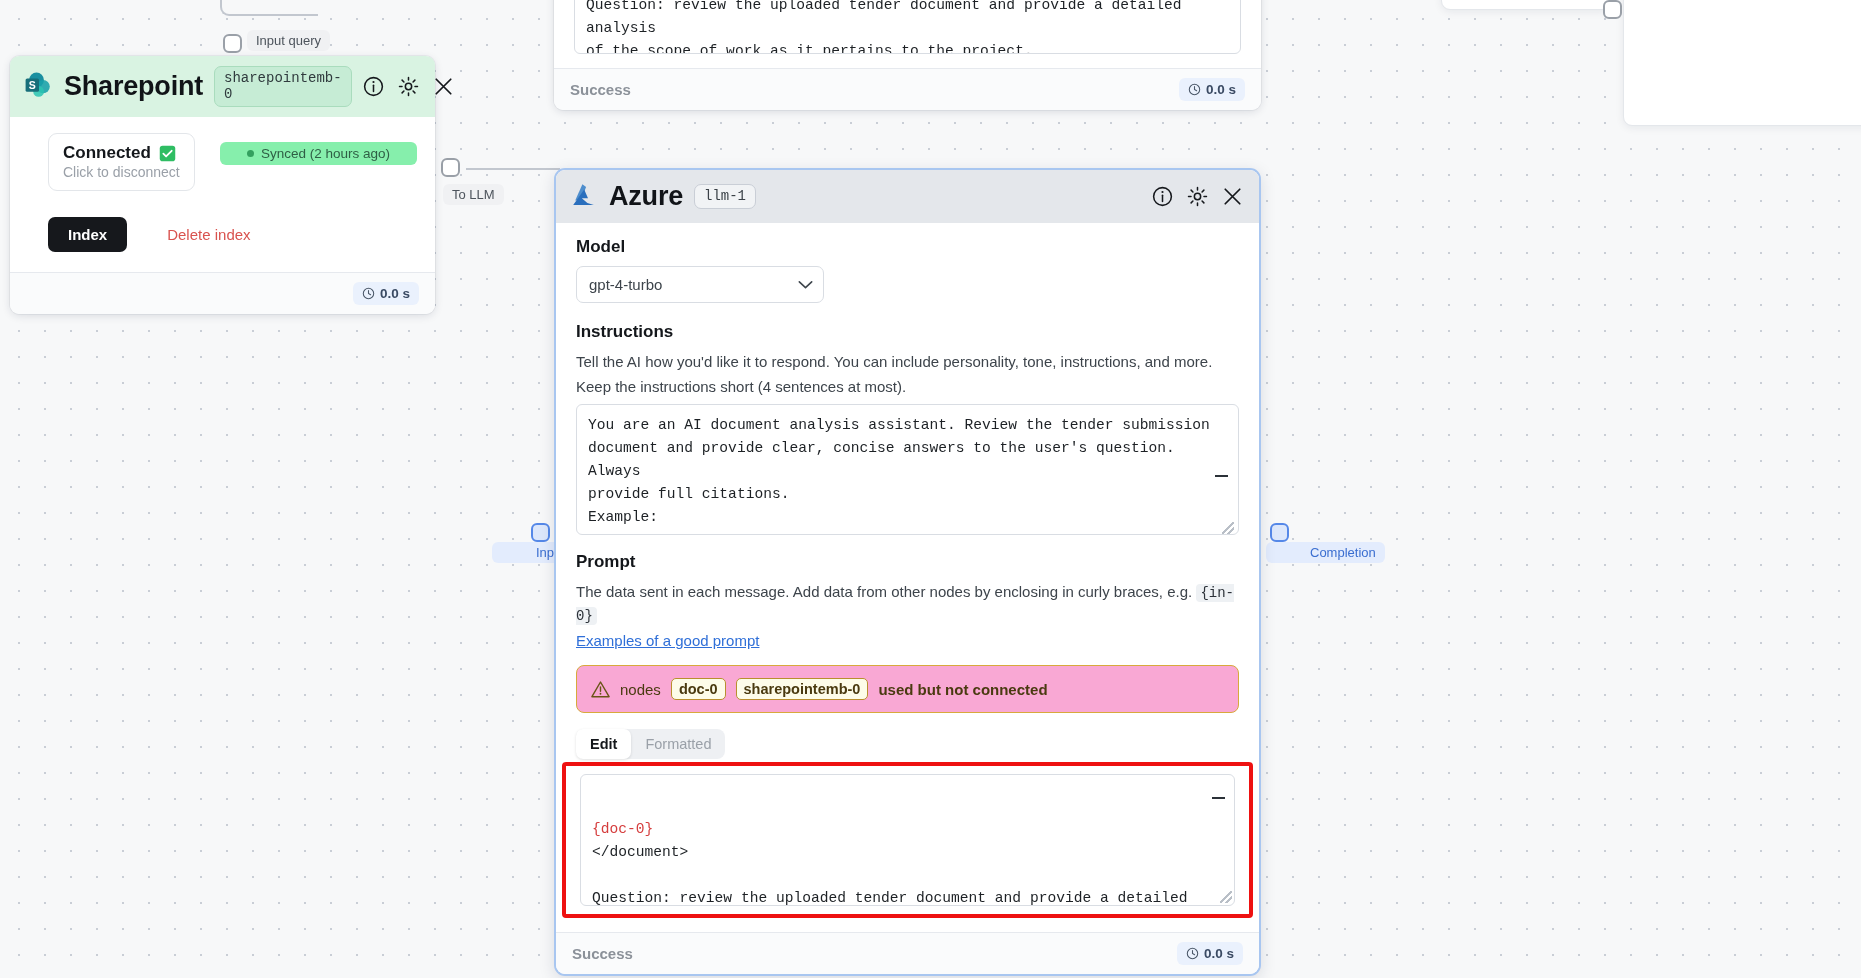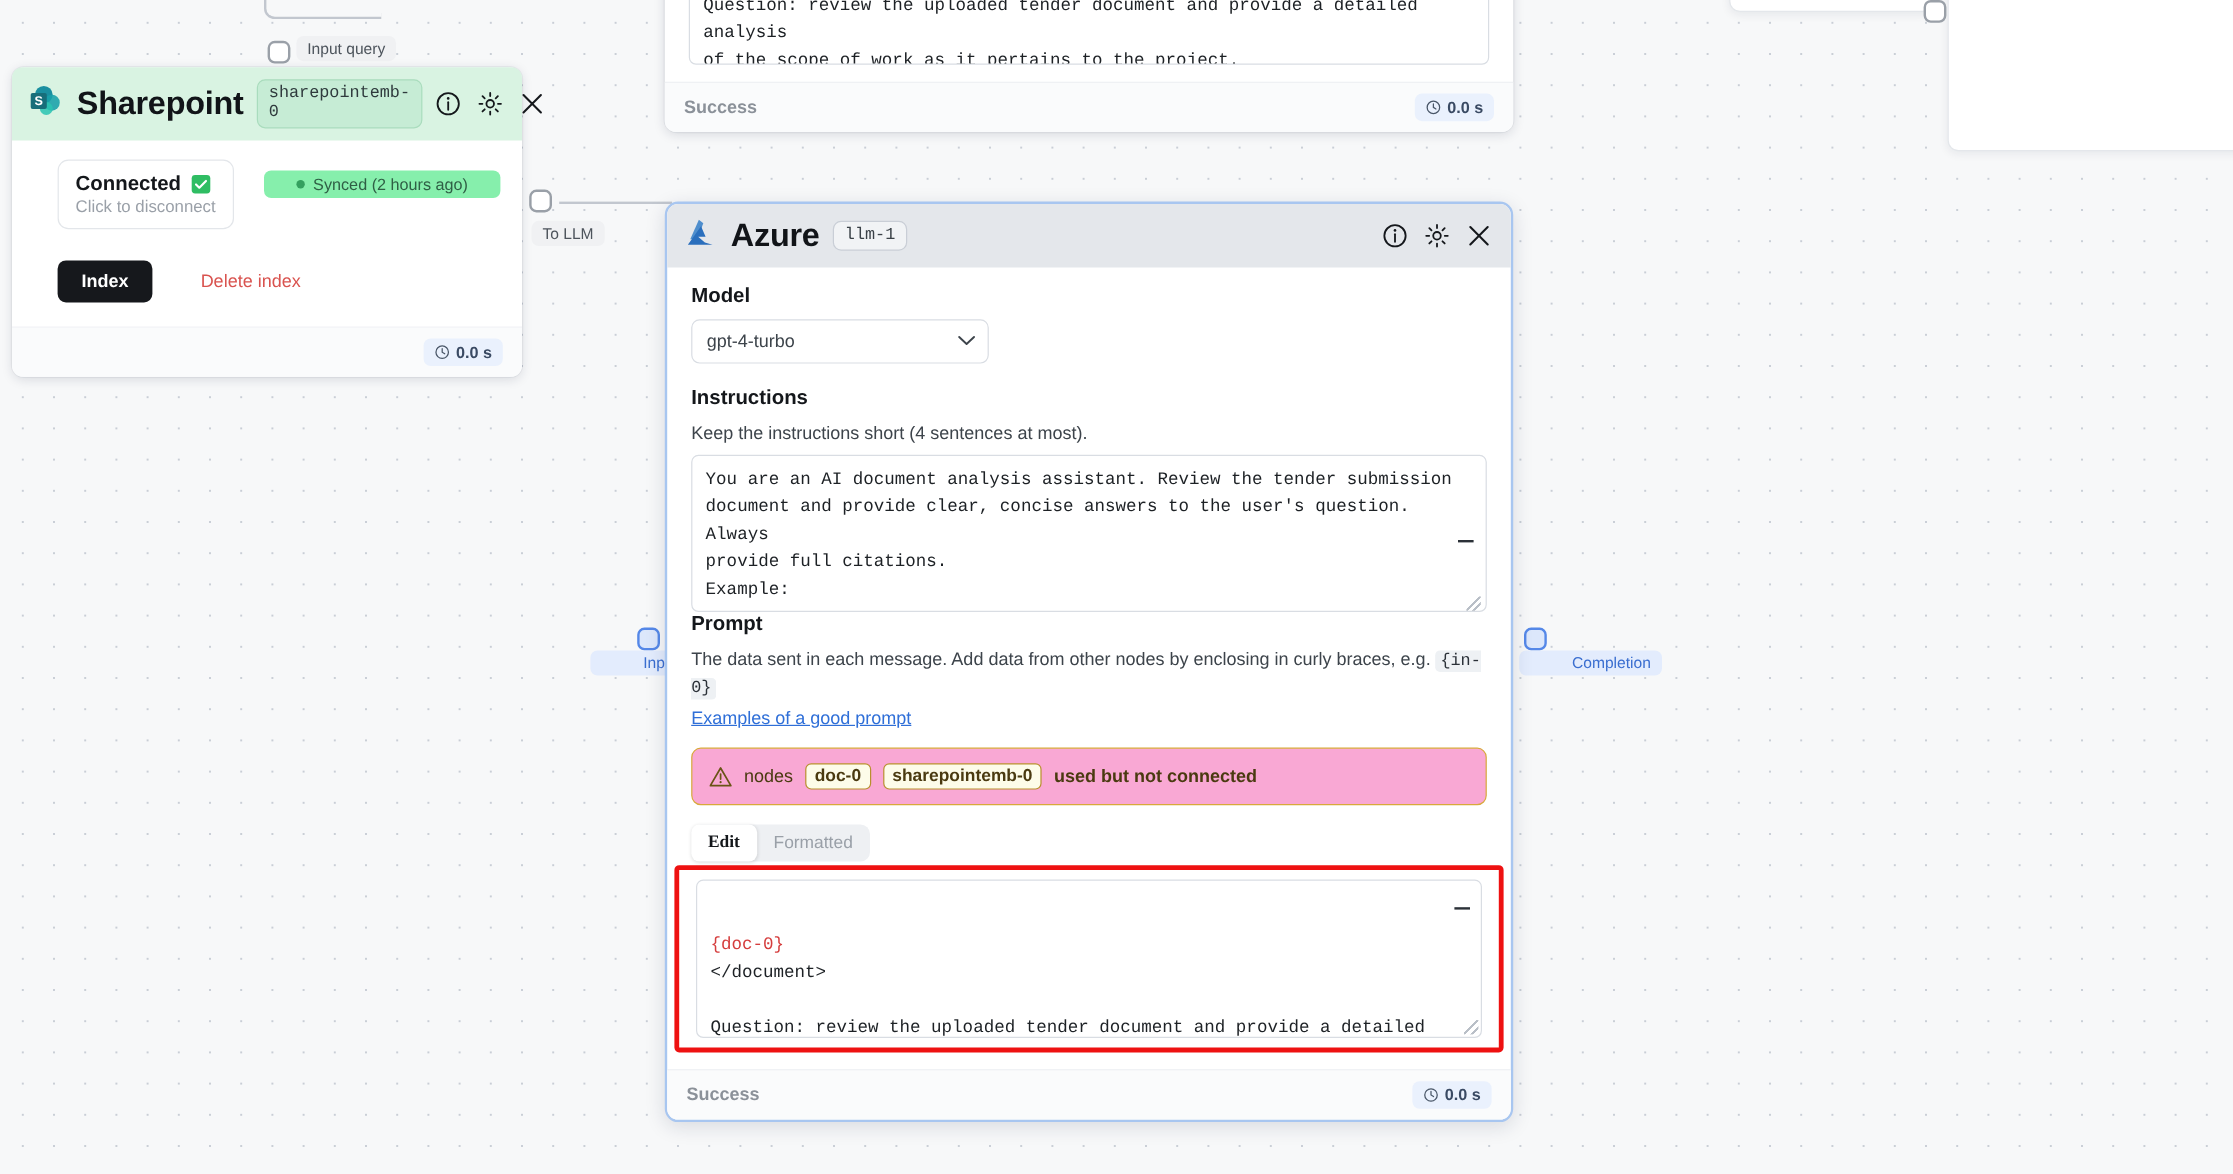--- a/index.html
+++ b/index.html
@@ -169,21 +169,21 @@
     font-weight: 700; font-size: 14.5px; color: #4a3a10;
     border: 1px solid #b98f2e; border-radius: 5px; padding: 2px 7px;
     background: #fdfce9;
   }
   .warn-tail { font-weight: 700; }
   .tab {
     font-size: 14.5px; padding: 7px 14px; border-radius: 7px;
     cursor: pointer; font-family: inherit; border: 0; background: transparent;
   }
   .tab.active { background: #fff; color: #14171b; font-weight: 600;
-                box-shadow: 0 1px 3px rgba(0,0,0,.12); font-family: Liberation Serif, serif; }
+                box-shadow: 0 1px 3px rgba(0,0,0,.12); }
   .tab.inactive { color: #9aa0a8; }
   .tabs-bar { background: #eef0f3; border-radius: 8px; display: inline-flex; }
 
   .prompt-highlight {
     border: 4px solid #ee1111;
     border-radius: 4px;
     margin: 3px -14px 0;
     padding: 0 14px 8px;
   }
   .ta-prompt { height: 132px; overflow: hidden; margin-top: 8px; }
@@ -364,35 +364,36 @@
         </select>
         <span class="chev">
           <svg width="15" height="10" viewBox="0 0 16 10">
             <path d="M1.4 1.6L8 7.8l6.6-6.2" fill="none" stroke="#3d444b" stroke-width="1.7" stroke-linecap="round" stroke-linejoin="round"></path>
           </svg>
         </span>
       </div>
 
       
       <div class="section-label">Instructions</div>
+      <div class="helper">Tell the AI how you'd like it to respond. You can include personality, tone, instructions, and more.</div>
       <div class="helper">Keep the instructions short (4 sentences at most).</div>
       <div class="ta ta-instructions">You are an AI document analysis assistant. Review the tender submission
 document and provide clear, concise answers to the user's question. Always
 provide full citations.
 Example:
 -----
 Question: What role do coral reefs play in marine biodiversity?
 Answer: Coral reefs are crucial to marine biodiversity, serving as habitats</div>
       <div style="position:relative; height:0;">
         <span class="collapse-handle" style="top:-60px; right:11px;"></span>
         <span class="resize-grip" style="bottom:1px; right:5px;"></span>
       </div>
 
       
-      <div class="section-label" style="margin-top:0;">Prompt</div>
+      <div class="section-label" style="margin-top:17px;">Prompt</div>
       <div class="helper">
         <span>The data sent in each message. Add data from other nodes by enclosing in curly braces, e.g. </span><span class="mono-inline">{in-0}</span>
       </div>
       <a class="link-blue">Examples of a good prompt</a>
 
       
       <div class="warn-banner">
         <span style="display:flex;">
           <svg width="19" height="19" viewBox="0 0 20 20">
             <path d="M10 2.1L19 17.6H1z" fill="none" stroke="#6a5416" stroke-width="1.5" stroke-linejoin="round"></path>

